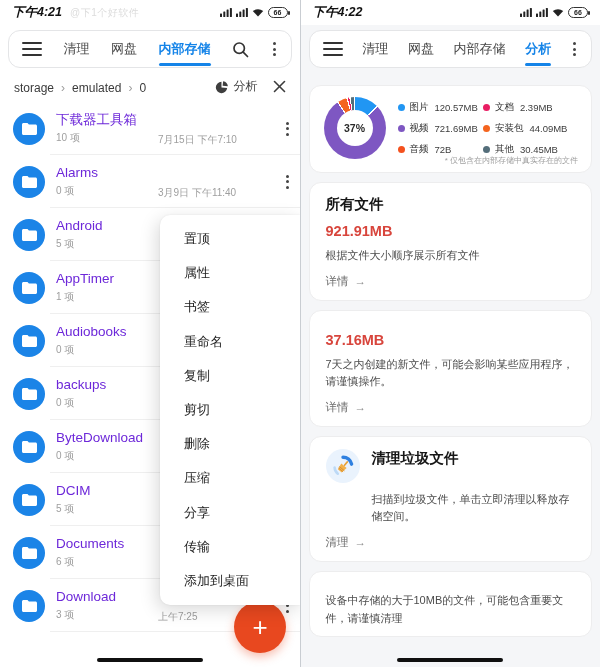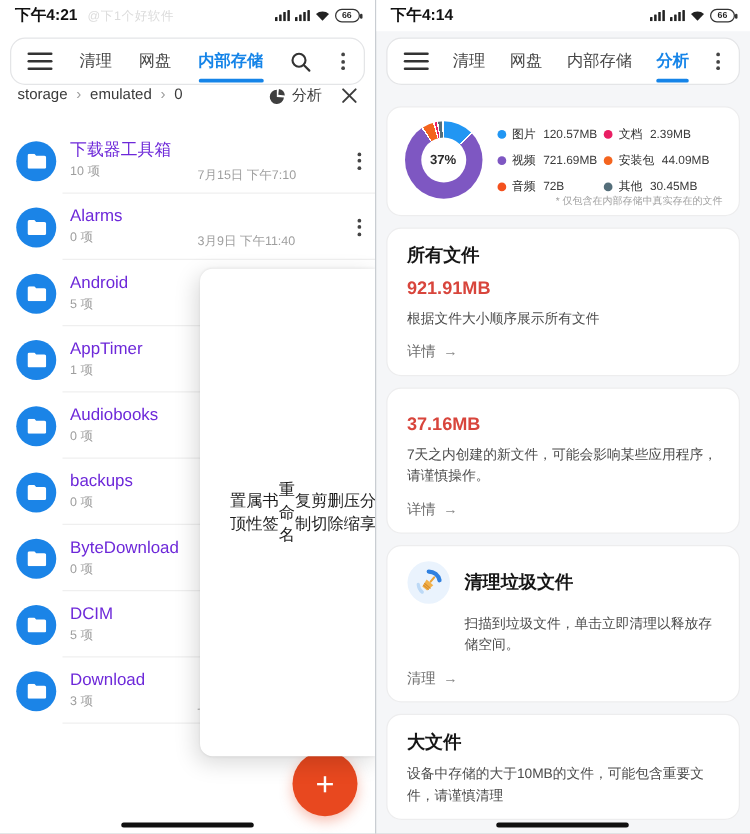--- a/index.html
+++ b/index.html
@@ -4,57 +4,57 @@
 <style>
   html,body{margin:0;padding:0;background:#d9dce0;}
   *{box-sizing:border-box;font-family:"Liberation Sans","DejaVu Sans",sans-serif;}
   .stage{width:600px;height:667px;display:flex;gap:1px;background:#c9cdd2;overflow:hidden;}
   .phone{position:relative;width:299.5px;height:667px;overflow:hidden;flex:1;}
   .phone.left{background:#fff;}
   .phone.right{background:#f5f6f8;}
 
   
   .statusbar{height:25px;display:flex;align-items:center;padding:0 12px;font-size:12.5px;color:#111;}
-  .sb-time{font-weight:700;}
+  .sb-time{font-weight:700;font-style:italic;}
   .watermark{font-size:10px;color:#dcdcdc;margin-left:8px;letter-spacing:.5px;text-align:center;}
   .sb-icons{margin-left:auto;display:flex;align-items:center;gap:4px;}
   .sb-icons svg{display:block;}
   .batt{display:inline-flex;align-items:center;justify-content:center;width:20px;height:11px;border:1.2px solid #333;border-radius:5.5px;font-size:7px;font-weight:700;color:#222;position:relative;}
   .batt::after{content:"";position:absolute;right:-3px;top:3px;width:1.8px;height:4px;background:#333;border-radius:1px;}
 
   
   .tabcard{margin:5px 8px 0;height:38px;background:#fff;border:1px solid #e4e5e7;border-radius:12px;display:flex;align-items:center;justify-content:space-between;padding:0 13px;}
   .hamburger{display:flex;flex-direction:column;gap:4px;width:20px;cursor:pointer;}
   .hamburger i{display:block;height:2px;background:#333;border-radius:1px;}
   .tab{position:relative;height:100%;display:flex;align-items:center;font-size:13px;color:#474747;cursor:pointer;}
   .tab.active{color:#1584e8;font-weight:700;}
   .tab.active::after{content:"";position:absolute;left:0;right:0;bottom:1px;height:3px;border-radius:2px;background:#1584e8;}
   .vdots{display:flex;flex-direction:column;gap:2.5px;align-items:center;padding:2px;}
   .vdots i{width:3px;height:3px;border-radius:50%;background:#444;}
 
   
-  .breadcrumb{height:27px;display:flex;align-items:flex-start;padding:0 14px;font-size:12px;color:#3a3a3a;}
+  .breadcrumb{height:27px;display:flex;align-items:flex-end;padding:0 14px;font-size:12px;color:#3a3a3a;}
   .crumb{cursor:pointer;}
   .crumb-sep{color:#9d9d9d;margin:0 7px;font-size:12px;}
   .bc-right{margin-left:auto;display:flex;align-items:center;gap:15px;}
   .analyze-link{display:flex;align-items:center;gap:5px;font-size:12px;color:#3d3d3d;cursor:pointer;}
 
   
   .filelist{position:absolute;top:102px;left:0;right:0;}
   .frow{position:relative;height:53px;padding-left:13px;display:flex;align-items:center;cursor:pointer;}
   .frow .sep{position:absolute;left:50px;right:0;bottom:0;height:1px;background:#efefef;}
   .ficon{width:32px;height:32px;border-radius:50%;background:#1b84e7;display:flex;align-items:center;justify-content:center;flex:0 0 32px;}
   .fmeta{margin-left:11px;}
   .fname{font-size:13.5px;color:#6d28d9;font-weight:500;line-height:1.15;}
   .fsub{font-size:10px;color:#9e9e9e;margin-top:3.5px;}
   .fdate{position:absolute;left:158px;top:31px;font-size:10px;color:#9e9e9e;white-space:nowrap;}
   .frow .vdots{position:absolute;right:9px;top:50%;transform:translateY(-50%);}
 
   
-  .ctxmenu{position:absolute;left:160px;top:215px;width:140px;height:390px;background:#fff;border-radius:10px 0 0 10px;box-shadow:-3px 5px 18px rgba(0,0,0,.15),0 0 2px rgba(0,0,0,.08);padding:7px 0 7px 24px;display:flex;flex-direction:row;z-index:30;}
+  .ctxmenu{position:absolute;left:160px;top:215px;width:140px;height:390px;background:#fff;border-radius:10px 0 0 10px;box-shadow:-3px 5px 18px rgba(0,0,0,.15),0 0 2px rgba(0,0,0,.08);padding:7px 0 7px 24px;display:flex;flex-direction:column;z-index:30;}
   .ctxitem{flex:1;display:flex;align-items:center;font-size:13px;color:#1e1e1e;cursor:pointer;}
 
   
   .fab{position:absolute;left:234px;top:601px;width:52px;height:52px;border-radius:50%;background:#e8481f;color:#fff;display:flex;align-items:center;justify-content:center;font-size:26px;font-weight:400;box-shadow:0 4px 10px rgba(232,72,31,.35);z-index:20;cursor:pointer;}
 
   .home-indicator{position:absolute;bottom:5px;left:50%;transform:translateX(-50%);width:106px;height:4.5px;border-radius:3px;background:#101010;z-index:50;}
 
   
   .content{padding:17px 8px 0;}
   .card{background:#fff;border:1px solid #ededee;border-radius:12px;margin-bottom:9px;padding:12px 16px 9px;position:relative;}
@@ -68,21 +68,21 @@
   .chartcard{display:flex;align-items:center;padding:11px 12px 13px 14px;min-height:84px;}
   .donut{width:62px;height:62px;border-radius:50%;position:relative;flex:0 0 62px;}
   .donut-hole{position:absolute;left:50%;top:50%;transform:translate(-50%,-50%);width:36px;height:36px;border-radius:50%;background:#fff;display:flex;align-items:center;justify-content:center;font-size:10.5px;font-weight:700;color:#2b2b2b;}
   .legend{flex:1;margin-left:12px;display:grid;grid-template-columns:1fr 1.18fr;grid-auto-flow:column;grid-template-rows:repeat(3,15px);row-gap:6px;column-gap:4px;align-items:center;}
   .litem{display:flex;align-items:center;font-size:9.5px;color:#2e2e2e;white-space:nowrap;}
   .ldot{width:7px;height:7px;border-radius:50%;flex:0 0 7px;margin-right:5px;}
   .lval{margin-left:6px;color:#3c3c3c;}
   .chart-note{position:absolute;right:13px;bottom:6px;font-size:8px;color:#a0a0a0;}
 
   
-  .clean-head{display:flex;align-items:center;}
+  .clean-head{display:flex;align-items:flex-start;}
   .clean-icon{width:34px;height:34px;border-radius:50%;background:#eaf3fd;flex:0 0 34px;display:flex;align-items:center;justify-content:center;position:relative;}
   .clean-head .card-title{margin-left:12px;}
   .indent{margin-left:46px;}
 
   svg{vertical-align:middle;}
 </style>
 </head>
 <body>
 
 <div class="stage">
@@ -301,20 +301,38 @@
         </span>
         <span class="fdate"></span>
         <span class="vdots">
             <i></i>
             <i></i>
             <i></i>
           </span>
         <span class="sep"></span>
       </div>
 
+      <div class="frow">
+        <span class="ficon">
+          <svg width="15" height="12" viewBox="0 0 15 12">
+              <path d="M0 1.5C0 .7.7 0 1.5 0h4l1.4 1.6h6.6c.8 0 1.5.7 1.5 1.5v7.4c0 .8-.7 1.5-1.5 1.5h-12C.7 12 0 11.3 0 10.5z" fill="#fff"></path>
+            </svg>
+        </span>
+        <span class="fmeta">
+          <span class="fname" style="display:block">Documents</span>
+          <span class="fsub">6 项</span>
+        </span>
+        <span class="fdate"></span>
+        <span class="vdots">
+            <i></i>
+            <i></i>
+            <i></i>
+          </span>
+        <span class="sep"></span>
+      </div>
 
       <div class="frow">
         <span class="ficon">
           <svg width="15" height="12" viewBox="0 0 15 12">
               <path d="M0 1.5C0 .7.7 0 1.5 0h4l1.4 1.6h6.6c.8 0 1.5.7 1.5 1.5v7.4c0 .8-.7 1.5-1.5 1.5h-12C.7 12 0 11.3 0 10.5z" fill="#fff"></path>
             </svg>
         </span>
         <span class="fmeta">
           <span class="fname" style="display:block">Download</span>
           <span class="fsub">3 项</span>
@@ -346,21 +364,21 @@
       <span class="ctxitem">传输</span>
       <span class="ctxitem">添加到桌面</span>
     </div>
 
     <div class="home-indicator"></div>
   </div>
 
   <div class="phone right">
 
     <div class="statusbar" style="background:#fff;">
-      <span class="sb-time">下午4:14</span>
+      <span class="sb-time">下午4:22</span>
       <span class="sb-icons">
         <svg width="12" height="9" viewBox="0 0 12 9" fill="#222">
             <rect x="0" y="5.5" width="2" height="3.5" rx=".5"></rect>
             <rect x="3.3" y="3.5" width="2" height="5.5" rx=".5"></rect>
             <rect x="6.6" y="1.5" width="2" height="7.5" rx=".5"></rect>
             <rect x="9.9" y="0" width="2" height="9" rx=".5"></rect>
           </svg>
         <svg width="12" height="9" viewBox="0 0 12 9" fill="#222">
             <rect x="0" y="5.5" width="2" height="3.5" rx=".5"></rect>
             <rect x="3.3" y="3.5" width="2" height="5.5" rx=".5"></rect>
@@ -460,21 +478,20 @@
               </g>
             </svg>
           </span>
           <span class="card-title">清理垃圾文件</span>
         </div>
         <div class="card-desc indent">扫描到垃圾文件，单击立即清理以释放存储空间。</div>
         <div class="card-action"><span>清理</span><span class="arr">→</span></div>
       </div>
 
       <div class="card">
-        <div class="card-title">大文件</div>
         <div class="card-desc">设备中存储的大于10MB的文件，可能包含重要文件，请谨慎清理</div>
 
       </div>
 
     </div>
 
     <div class="home-indicator"></div>
   </div>
 </div>
 

